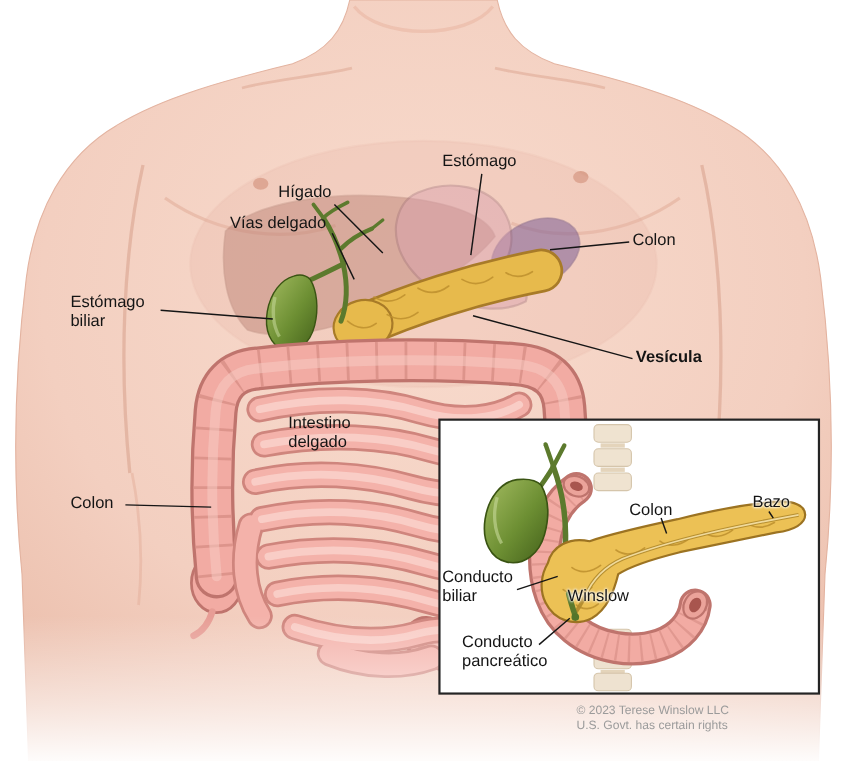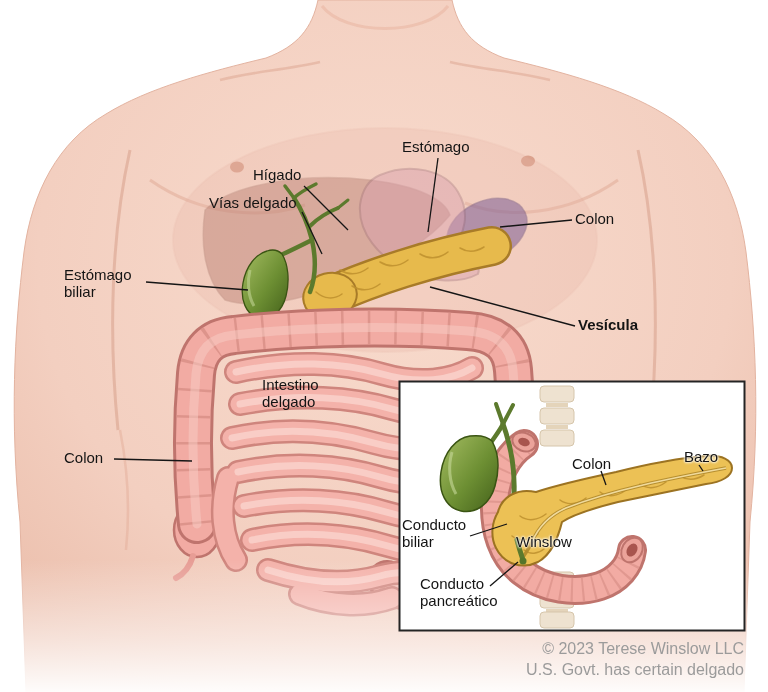--- a/index.html
+++ b/index.html
@@ -4,22 +4,22 @@
 <style>
   html,body{margin:0;padding:0;background:#fff;}
   #stage{position:relative;width:768px;height:692px;background:#fff;overflow:hidden;
          font-family:Liberation Sans, sans-serif;}
   #stage svg{position:absolute;left:0;top:0;}
   .lbl{position:absolute;font-size:15px;color:#141414;line-height:1.12;white-space:nowrap;}
   .lbl.wrap{white-space:normal;}
   .lbl.center{}
   .lbl.bold{font-weight:bold;}
   .lbl.halo{text-shadow:0 0 3px #fff,0 0 3px #fff,0 0 2px #fff;}
-  .copyright{position:absolute;right:24px;top:639px;width:220px;text-align:right;
-             font-size:16px;color:#9b9b9b;line-height:1.3;}
+  .copyright{position:absolute;right:24px;top:639px;width:220px;text-align:left;
+             font-size:11px;color:#9b9b9b;line-height:1.3;}
   
   .gutO{fill:none;stroke:#cf857d;stroke-width:24;stroke-linecap:round}
   .gutI{fill:none;stroke:#f4b2aa;stroke-width:19;stroke-linecap:round}
   .gutH{fill:none;stroke:#fbd8d1;stroke-width:7;stroke-linecap:round;opacity:.7}
   .tex{fill:none;stroke:#bd8f2e;stroke-width:1.5;stroke-linecap:round;opacity:.85}
   .duct{fill:none;stroke:#5c7a2d;stroke-linecap:round}
   .leader{stroke:#151515;stroke-width:1.3}
 </style>
 </head>
 <body>
@@ -253,16 +253,16 @@
 <div class="lbl wrap center" style="left:262px;top:377px;width:100px">Intestino delgado</div>
 <div class="lbl" style="left:64px;top:450px">Colon</div>
 <div class="lbl halo" style="left:572px;top:456px">Colon</div>
 <div class="lbl halo" style="left:684px;top:449px">Bazo</div>
 <div class="lbl halo" style="left:516px;top:534px">Winslow</div>
 <div class="lbl wrap halo" style="left:420px;top:576px;width:104px">Conducto pancreático</div>
 <div class="lbl wrap halo" style="left:402px;top:517px;width:80px">Conducto biliar</div>
 
 <div class="copyright">
   <div>© 2023 Terese Winslow LLC</div>
-  <div>U.S. Govt. has certain delgado</div>
+  <div>U.S. Govt. has certain rights</div>
 </div>
 
 </div>
 
 </body></html>

